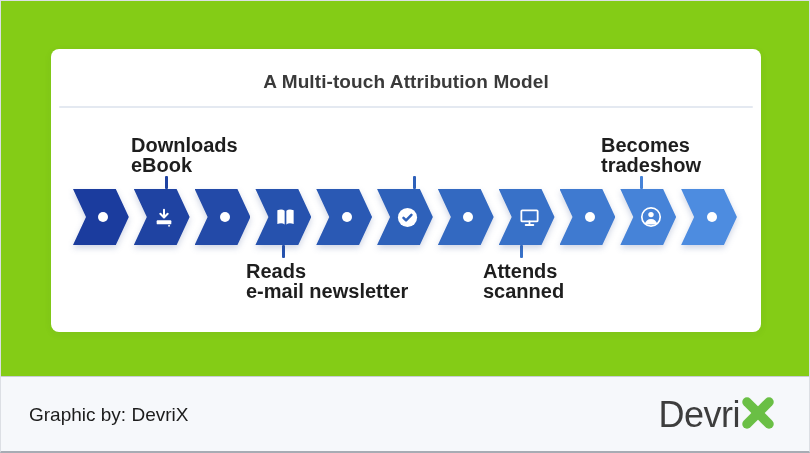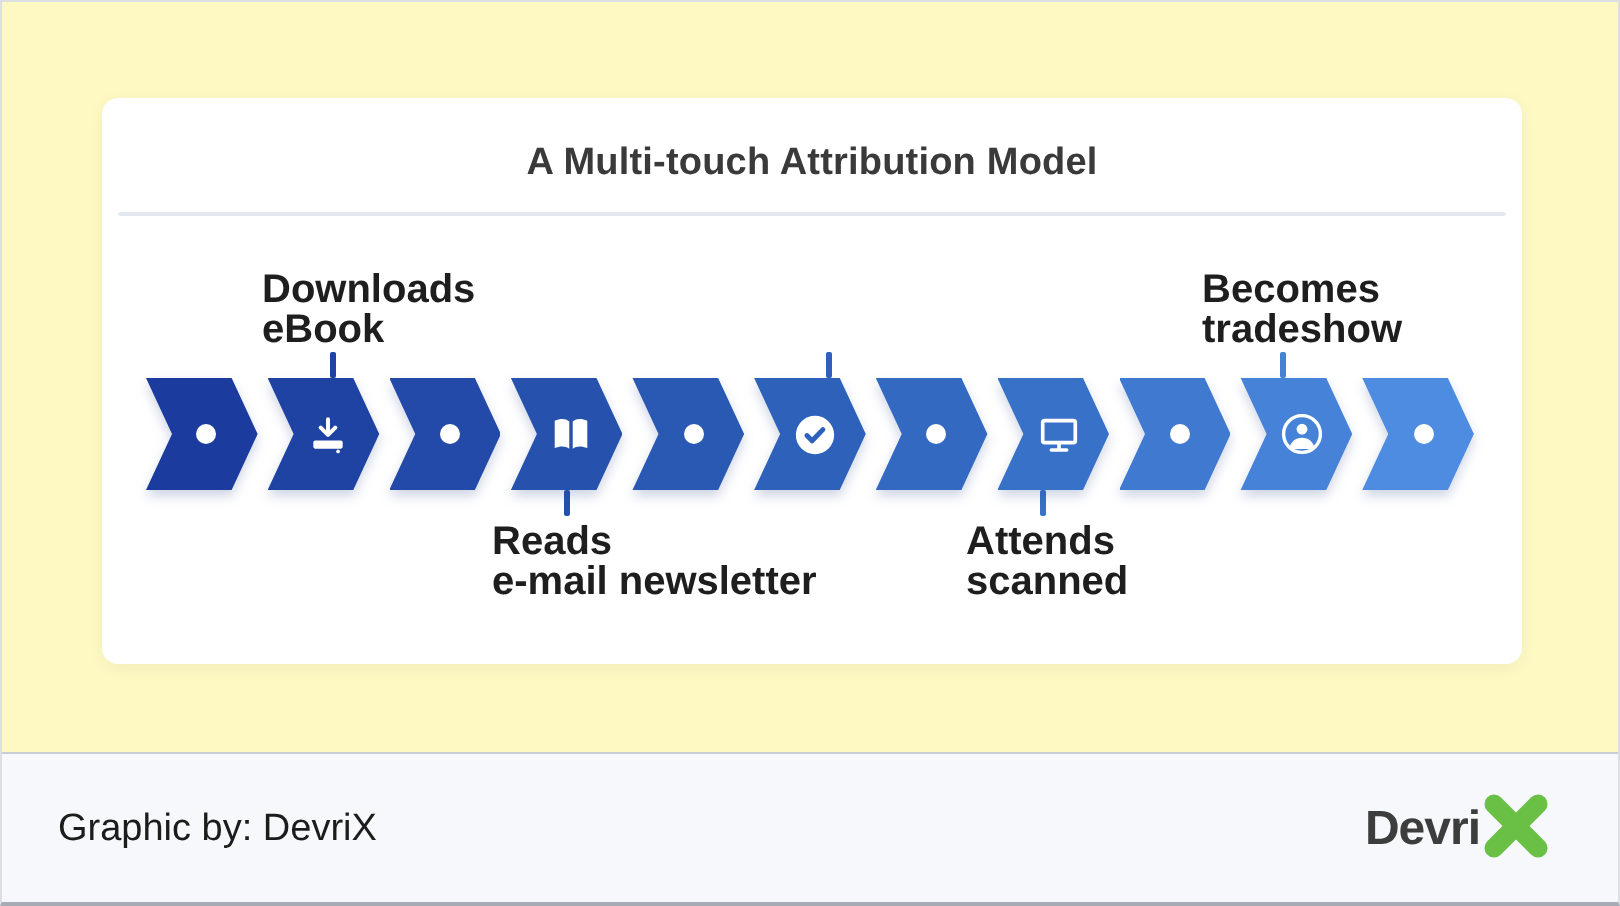--- a/index.html
+++ b/index.html
@@ -1,21 +1,21 @@
 <!DOCTYPE html>
 <html><head>
 <meta charset="utf-8">
 <style>
   * { margin: 0; padding: 0; box-sizing: border-box; }
   html, body { width: 810px; height: 453px; }
   body { font-family: "Liberation Sans", "DejaVu Sans", sans-serif; }
 
   .frame {
     position: relative; width: 810px; height: 453px;
-    background: #fef9c3;
+    background: #84cc16;
     border: 1px solid #dcdfe4;
     border-bottom: 2px solid #a7acb4;
     overflow: hidden;
   }
 
   
   .card {
     position: absolute; left: 50px; top: 48px; width: 710px; height: 283px;
     background: #ffffff; border-radius: 8px;
     box-shadow: 0 2px 8px rgba(30,50,90,0.06);
@@ -68,21 +68,21 @@
   }
   .footer {
     position: absolute; left: 0; top: 376px; width: 100%; height: 75px;
     background: #f6f8fb;
     display: flex; align-items: center; justify-content: space-between;
     padding: 0 32px 0 28px;
   }
   .credit { font-size: 19px; color: #1c1c1c; }
   .logo { display: flex; align-items: center; }
   .logo-text {
-    font-size: 24px; font-weight: 700; color: #3d3d3d; letter-spacing: -0.5px;
+    font-size: 36px; font-weight: 400; color: #3d3d3d; letter-spacing: -0.5px;
   }
   .logo-x { margin-left: -1px; margin-top: -4px; }
 </style>
 </head>
 <body>
 
 <div class="frame">
 
   <div class="card">
 

